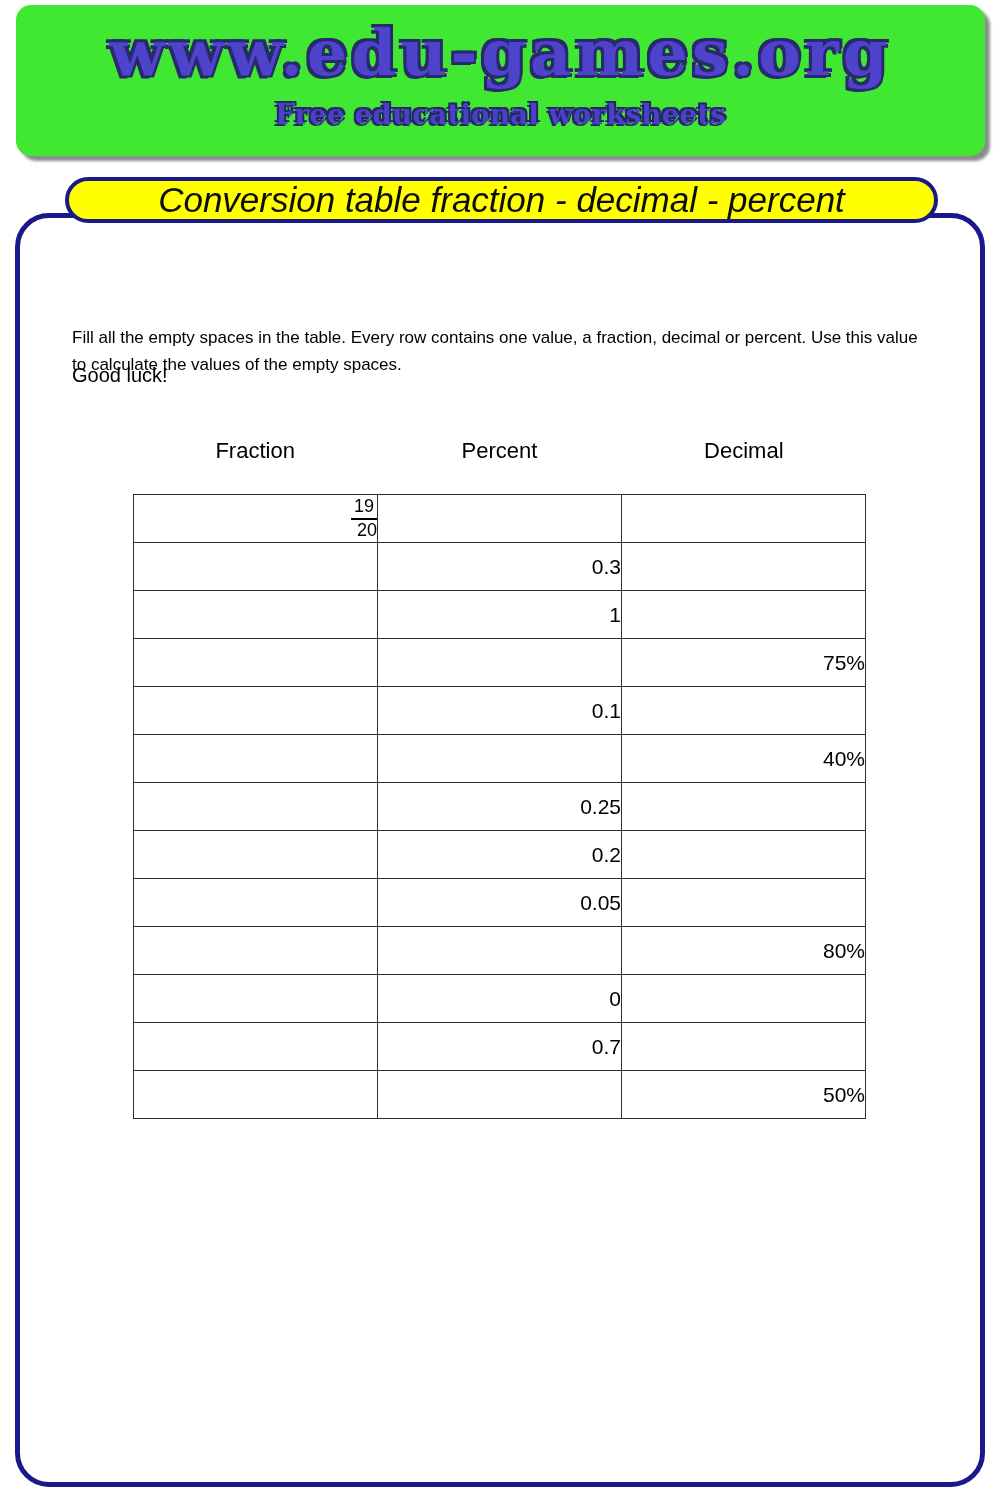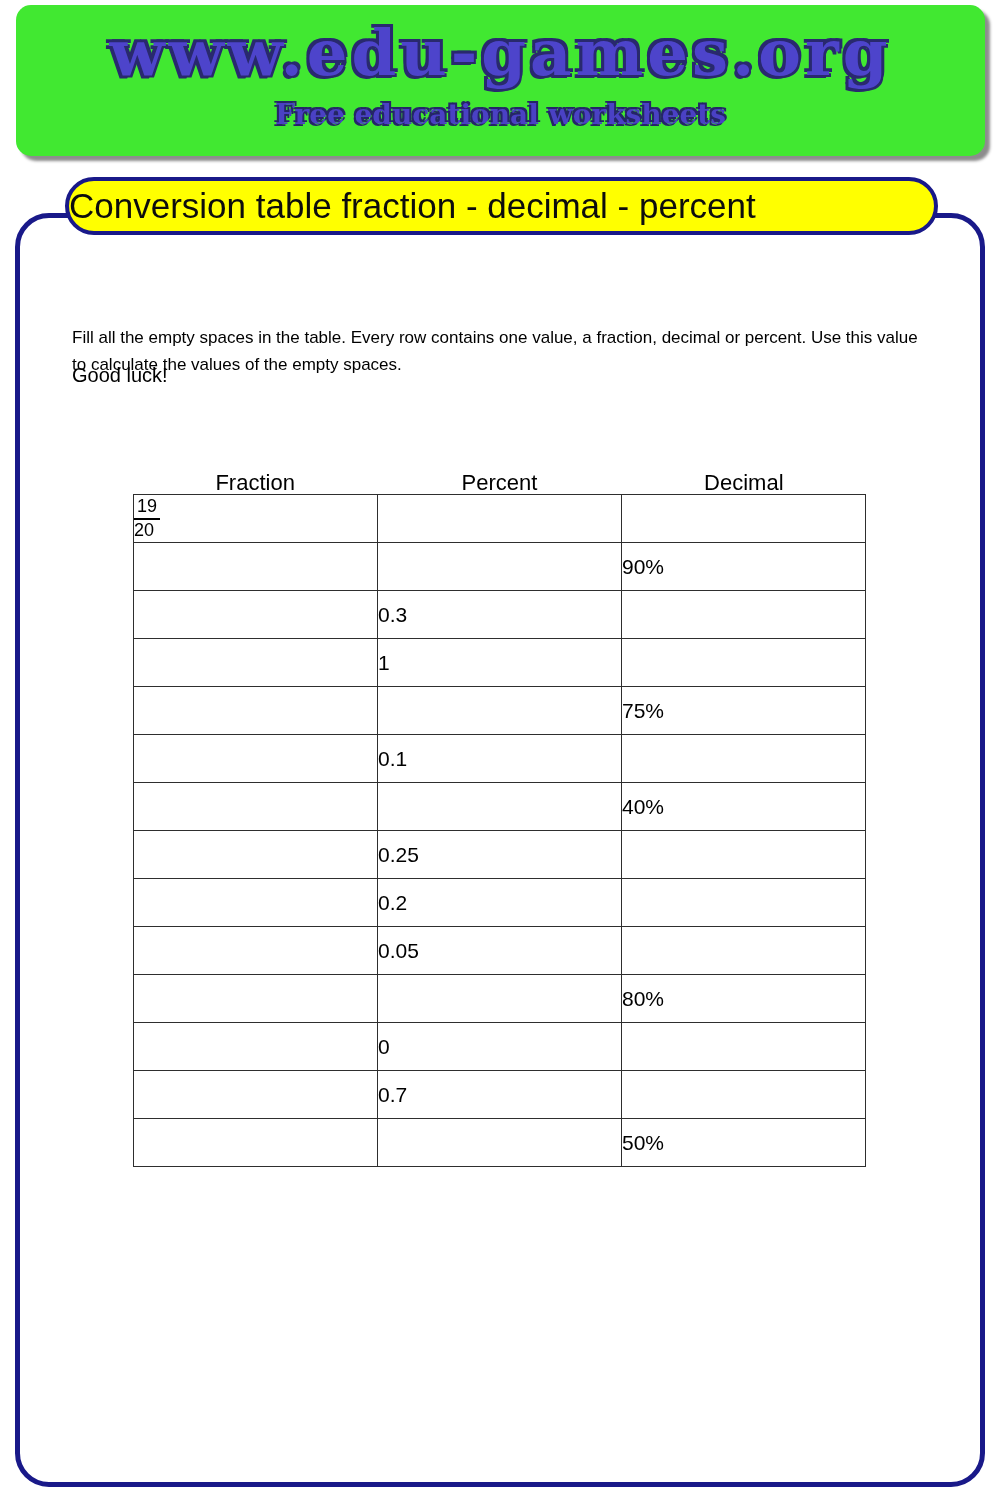--- a/index.html
+++ b/index.html
@@ -61,27 +61,29 @@
     border: 5px solid #191989;
     border-radius: 34px;
     background: #ffffff;
     z-index: 1;
   }
 
   
   .title-box {
     position: absolute;
     left: 65px; top: 177px;
-    width: 873px; height: 58px;
+    width: 873px; height: 46px;
     background: #ffff00;
     border: 4px solid #191989;
     border-radius: 29px;
     z-index: 4;
     display: flex;
     align-items: center;
+    justify-content: center;
+    font-style: italic;
   }
   .title-box span {
     font-size: 35px;
     font-weight: 500;
     color: #0d0d0d;
     letter-spacing: 0px;
     white-space: nowrap;
   }
 
   
@@ -99,21 +101,21 @@
     position: absolute;
     left: 72px; top: 364px;
     font-size: 20px;
     color: #000000;
     z-index: 5;
   }
 
   
   .table-headers {
     position: absolute;
-    left: 133px; top: 470px;
+    left: 133px; top: 438px;
     width: 733px;
     display: flex;
     z-index: 5;
     justify-content: center;
   }
   .table-headers span {
     flex: 1;
     text-align: center;
     font-size: 22px;
     color: #000000;
@@ -124,21 +126,21 @@
     position: absolute;
     left: 133px; top: 494px;
     width: 733px;
     border-collapse: collapse;
     table-layout: fixed;
     z-index: 5;
   }
   .conversion-table td {
     border: 1.5px solid #2e2e2e;
     height: 48px;
-    text-align: left;
+    text-align: right;
     vertical-align: middle;
     font-size: 21px;
     color: #000000;
     background: #ffffff;
   }
 
   
   .frac {
     display: inline-block;
     vertical-align: middle;
@@ -183,25 +185,20 @@
 
   <table class="conversion-table">
     <tbody>
         <tr>
           <td><span class="frac"><span class="num">19</span><span class="den">20</span></span></td>
           <td></td>
           <td></td>
         </tr>
         <tr>
           <td></td>
-          <td></td>
-          <td>90%</td>
-        </tr>
-        <tr>
-          <td></td>
           <td>0.3</td>
           <td></td>
         </tr>
         <tr>
           <td></td>
           <td>1</td>
           <td></td>
         </tr>
         <tr>
           <td></td>

